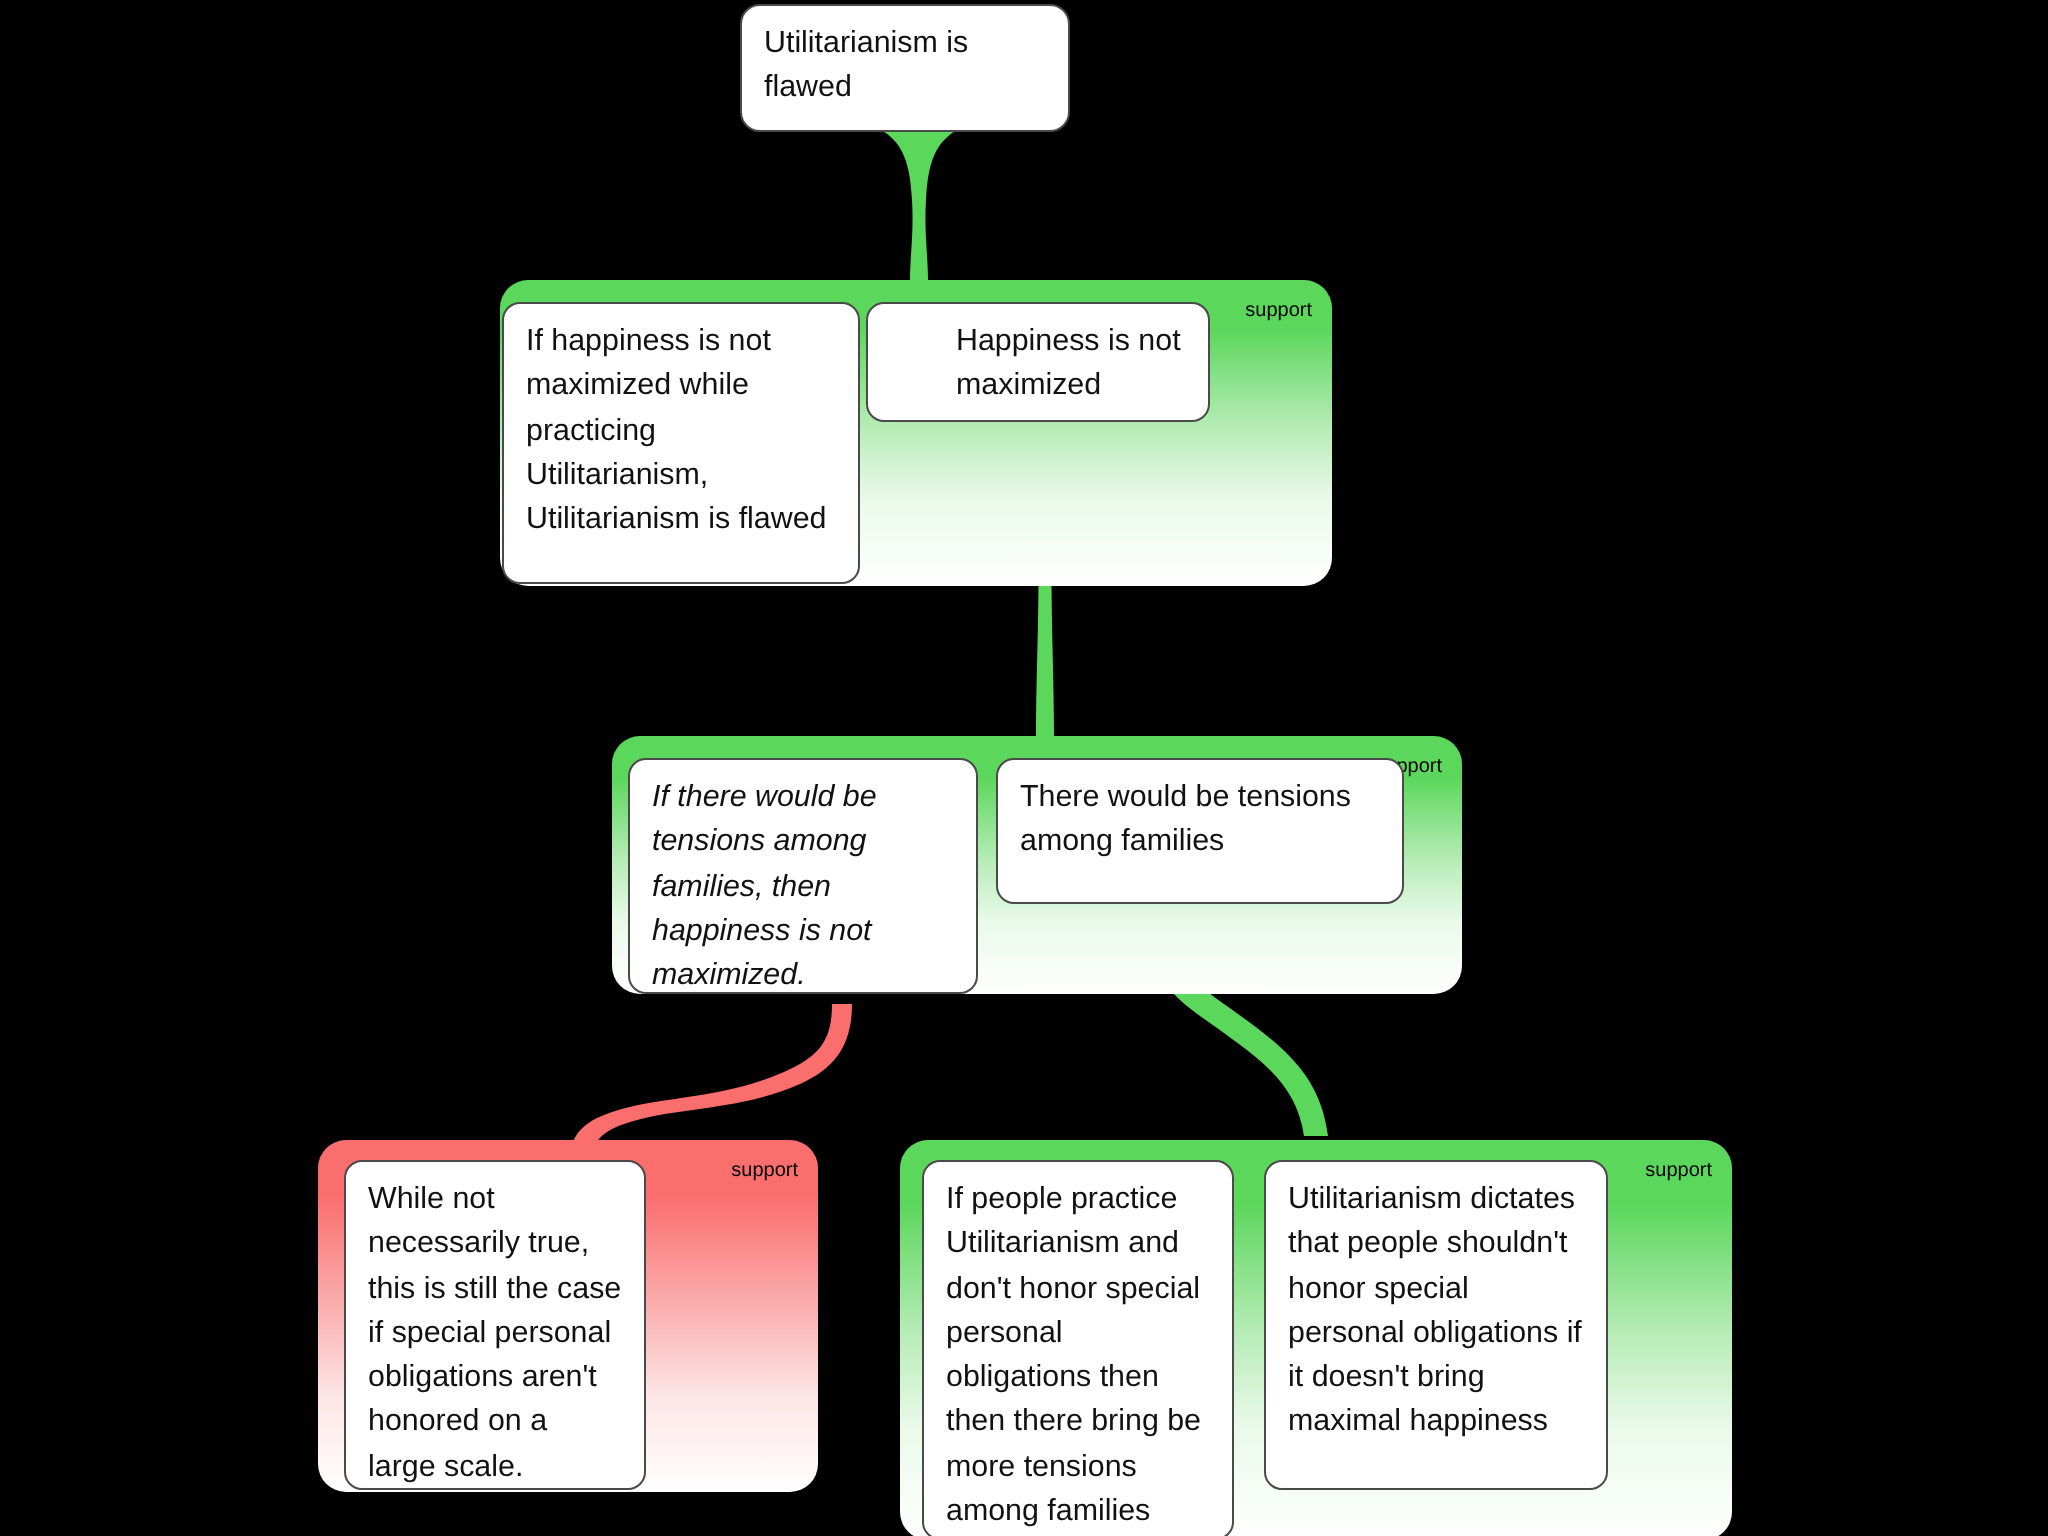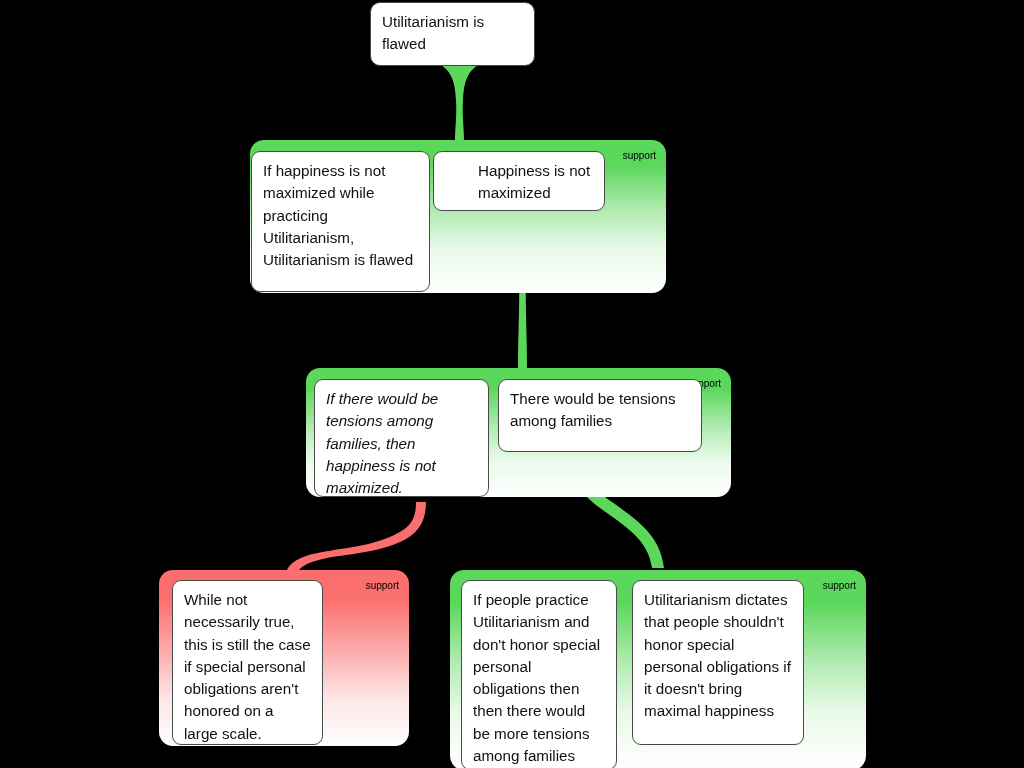--- a/index.html
+++ b/index.html
@@ -148,19 +148,19 @@
     <span class="relation-label">support</span>
   </div>
   <div class="node" style="left:172px; top:580px; width:151px; height:165px;">
     <span>While not necessarily true, this is still the case if special personal obligations aren't honored on a large scale.</span>
   </div>
 
   <div class="group support" style="left:450px; top:570px; width:416px; height:200px;">
     <span class="relation-label">support</span>
   </div>
   <div class="node" style="left:461px; top:580px; width:156px; height:190px;">
-    <span>If people practice Utilitarianism and don't honor special personal obligations then then there would be more tensions among families</span>
+    <span>If people practice Utilitarianism and don't honor special personal obligations then then there bring be more tensions among families</span>
   </div>
   <div class="node" style="left:632px; top:580px; width:172px; height:165px;">
     <span>Utilitarianism dictates that people shouldn't honor special personal obligations if it doesn't bring maximal happiness</span>
   </div>
 
 </div>
 
 </body></html>

